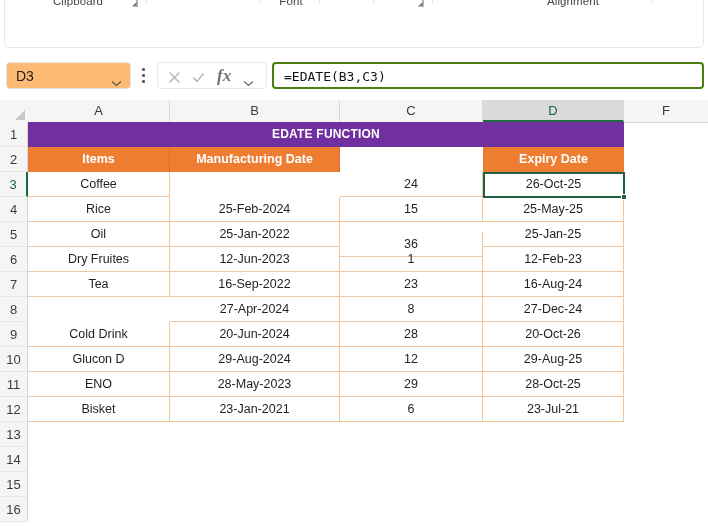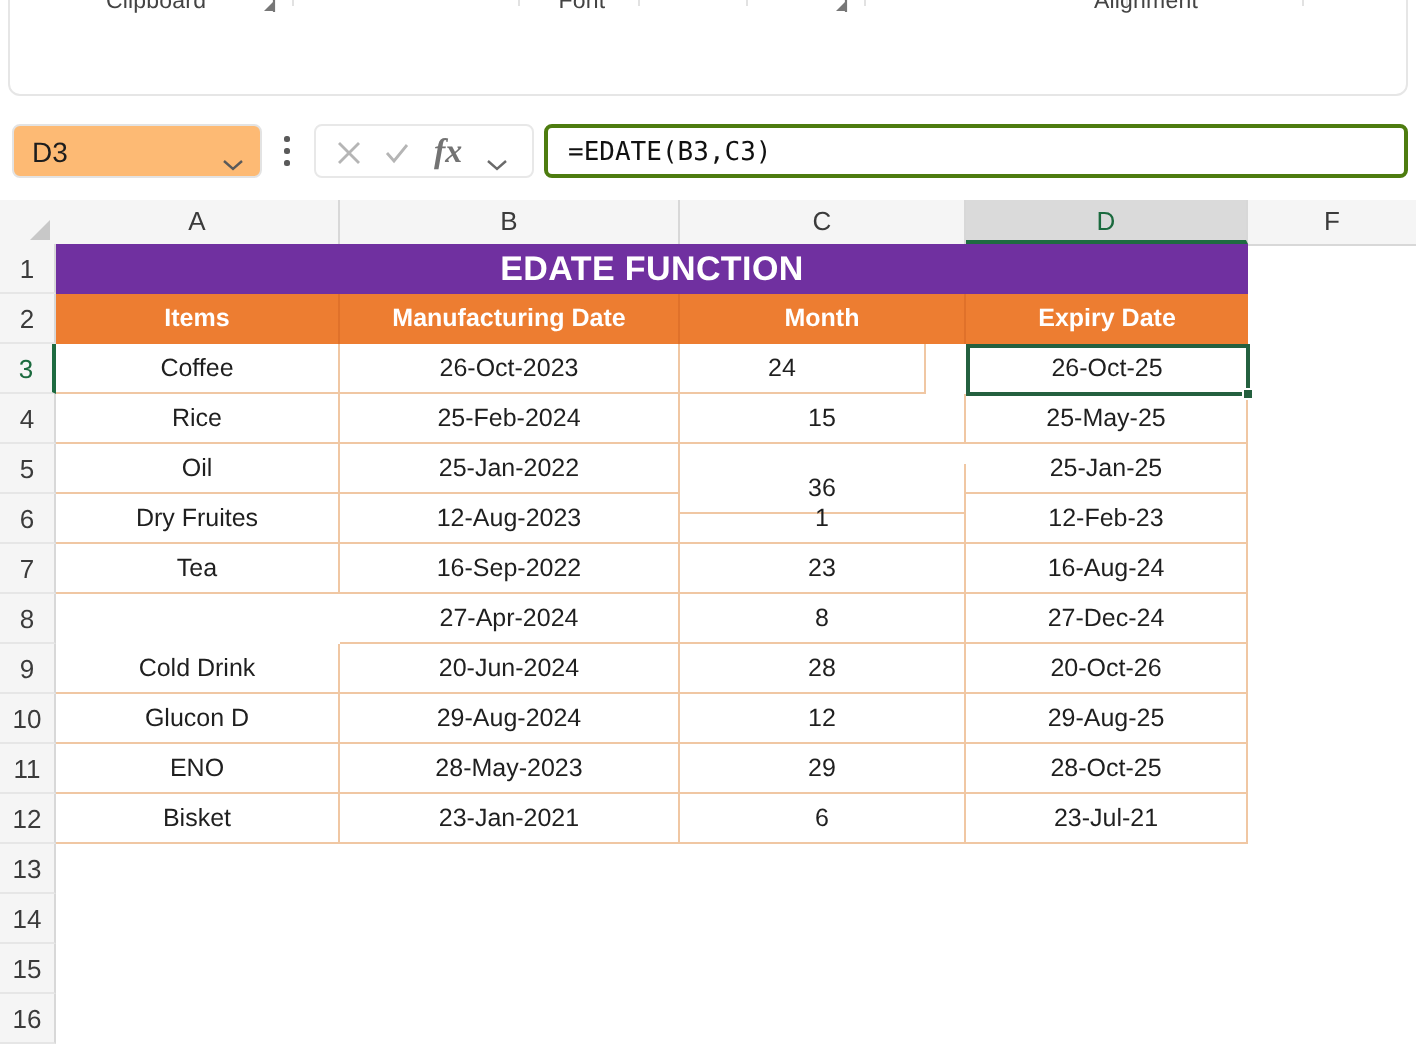--- a/index.html
+++ b/index.html
@@ -221,21 +221,21 @@
     box-sizing: border-box;
     font-size: 12.5px;
     color: #1f1f1f;
     overflow: hidden;
     white-space: nowrap;
   }
   .title-cell {
     background: #7030a0;
     color: #ffffff;
     font-weight: bold;
-    font-size: 17px;
+    font-size: 12px;
     text-align: center;
     letter-spacing: .2px;
   }
   .hdr-cell {
     background: #ed7d31;
     color: #ffffff;
     font-weight: bold;
     font-size: 12.5px;
     text-align: center;
     border-right: 1px solid #e0712a;
@@ -378,40 +378,38 @@
   <div class="rowhead" style="top:297px;height:25px;line-height:25px;">12</div>
   <div class="rowhead" style="top:322px;height:25px;line-height:25px;">13</div>
   <div class="rowhead" style="top:347px;height:25px;line-height:25px;">14</div>
   <div class="rowhead" style="top:372px;height:25px;line-height:25px;">15</div>
   <div class="rowhead" style="top:397px;height:25px;line-height:25px;">16</div>
 
   <div class="cell title-cell" style="left:28px;top:22px;width:596px;height:25px;line-height:25px;">EDATE FUNCTION</div>
 
   <div class="cell hdr-cell" style="left:28px;top:47px;width:142px;height:25px;line-height:25px;">Items</div>
   <div class="cell hdr-cell" style="left:170px;top:47px;width:170px;height:25px;line-height:25px;">Manufacturing Date</div>
-  <div class="cell hdr-cell" style="left:340px;top:47px;width:143px;height:25px;line-height:25px;">Month</div>
   <div class="cell hdr-cell" style="left:483px;top:47px;width:141px;height:25px;line-height:25px;border-right:none;">Expiry Date</div>
 
   <div class="cell data-cell" style="left:28px;top:72px;width:142px;height:25px;line-height:25px;">Coffee</div>
-  <div class="cell data-cell" style="left:170px;top:72px;width:170px;height:25px;line-height:25px;">26-Oct-2023</div>
-  <div class="cell data-cell" style="left:320px;top:72px;width:143px;height:25px;line-height:25px;">24</div>
+  <div class="cell data-cell" style="left:340px;top:72px;width:143px;height:25px;line-height:25px;">24</div>
   <div class="cell data-cell" style="left:483px;top:72px;width:141px;height:25px;line-height:25px;border-right:none;">26-Oct-25</div>
 
   <div class="cell data-cell" style="left:28px;top:97px;width:142px;height:25px;line-height:25px;">Rice</div>
   <div class="cell data-cell" style="left:170px;top:97px;width:170px;height:25px;line-height:25px;">25-Feb-2024</div>
   <div class="cell data-cell" style="left:340px;top:97px;width:143px;height:25px;line-height:25px;">15</div>
   <div class="cell data-cell" style="left:483px;top:97px;width:141px;height:25px;line-height:25px;">25-May-25</div>
 
   <div class="cell data-cell" style="left:28px;top:122px;width:142px;height:25px;line-height:25px;">Oil</div>
   <div class="cell data-cell" style="left:170px;top:122px;width:170px;height:25px;line-height:25px;">25-Jan-2022</div>
   <div class="cell data-cell" style="left:340px;top:122px;width:143px;height:25px;line-height:25px;margin-top:10px;">36</div>
   <div class="cell data-cell" style="left:483px;top:122px;width:141px;height:25px;line-height:25px;">25-Jan-25</div>
 
   <div class="cell data-cell" style="left:28px;top:147px;width:142px;height:25px;line-height:25px;">Dry Fruites</div>
-  <div class="cell data-cell" style="left:170px;top:147px;width:170px;height:25px;line-height:25px;">12-Aug-2023</div>
+  <div class="cell data-cell" style="left:170px;top:147px;width:170px;height:25px;line-height:25px;">12-Jun-2023</div>
   <div class="cell data-cell" style="left:340px;top:147px;width:143px;height:25px;line-height:25px;">1</div>
   <div class="cell data-cell" style="left:483px;top:147px;width:141px;height:25px;line-height:25px;">12-Feb-23</div>
 
   <div class="cell data-cell" style="left:28px;top:172px;width:142px;height:25px;line-height:25px;">Tea</div>
   <div class="cell data-cell" style="left:170px;top:172px;width:170px;height:25px;line-height:25px;">16-Sep-2022</div>
   <div class="cell data-cell" style="left:340px;top:172px;width:143px;height:25px;line-height:25px;">23</div>
   <div class="cell data-cell" style="left:483px;top:172px;width:141px;height:25px;line-height:25px;">16-Aug-24</div>
 
   <div class="cell data-cell" style="left:170px;top:197px;width:170px;height:25px;line-height:25px;">27-Apr-2024</div>
   <div class="cell data-cell" style="left:340px;top:197px;width:143px;height:25px;line-height:25px;">8</div>

